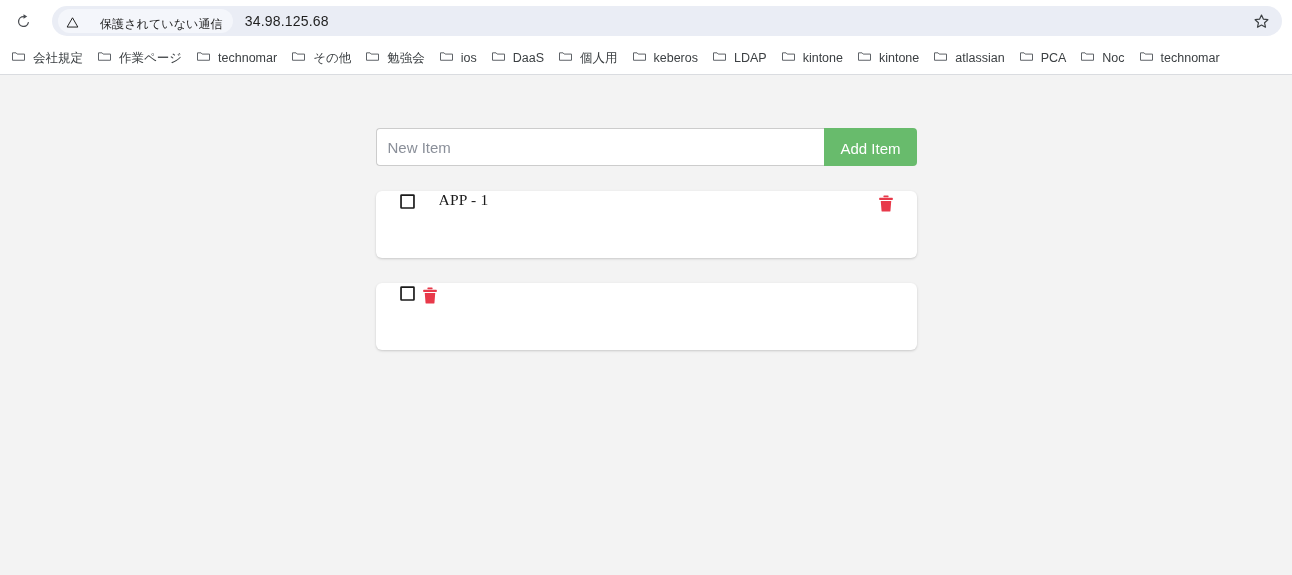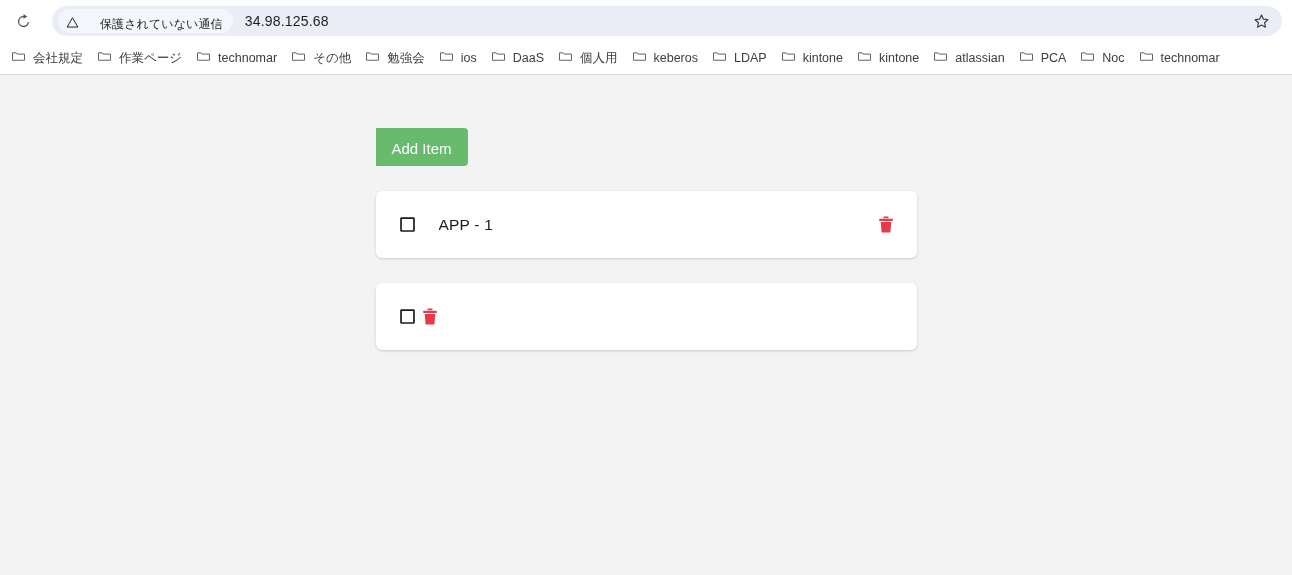--- a/index.html
+++ b/index.html
@@ -184,23 +184,24 @@
     padding: 0;
     list-style: none;
   }
   .item-card {
     background: #ffffff;
     border-radius: 6px;
     box-shadow: 0 1px 3px rgba(0,0,0,0.12), 0 1px 2px rgba(0,0,0,0.06);
     height: 67px;
     margin-top: 25px;
     display: flex;
-    align-items: center;
+    align-items: flex-start;
     padding: 0 19px 0 22px;
     box-sizing: border-box;
+    font-family: Liberation Serif, serif;
   }
   .item-checkbox {
     width: 20px;
     height: 20px;
     display: flex;
     align-items: center;
     justify-content: center;
     flex: 0 0 auto;
     cursor: pointer;
   }
@@ -406,20 +407,21 @@
       <span class="bookmark-label">technomar</span>
     </div>
 
   </div>
 </div>
 
 <div class="page-viewport">
   <div class="app-container">
 
     <div class="add-form">
+      <input class="new-item-input" type="text" placeholder="New Item" style="">
       <button class="add-item-btn">Add Item</button>
     </div>
 
     <ul class="item-list">
 
       <li class="item-card">
         <span class="item-checkbox">
           <svg width="15" height="15" viewBox="0 0 16 16" fill="none" aria-hidden="true">
             <rect x="1.1" y="1.1" width="13.8" height="13.8" rx="0.6" stroke="#1b1b1b" stroke-width="1.8" fill="none"></rect>
           </svg>

